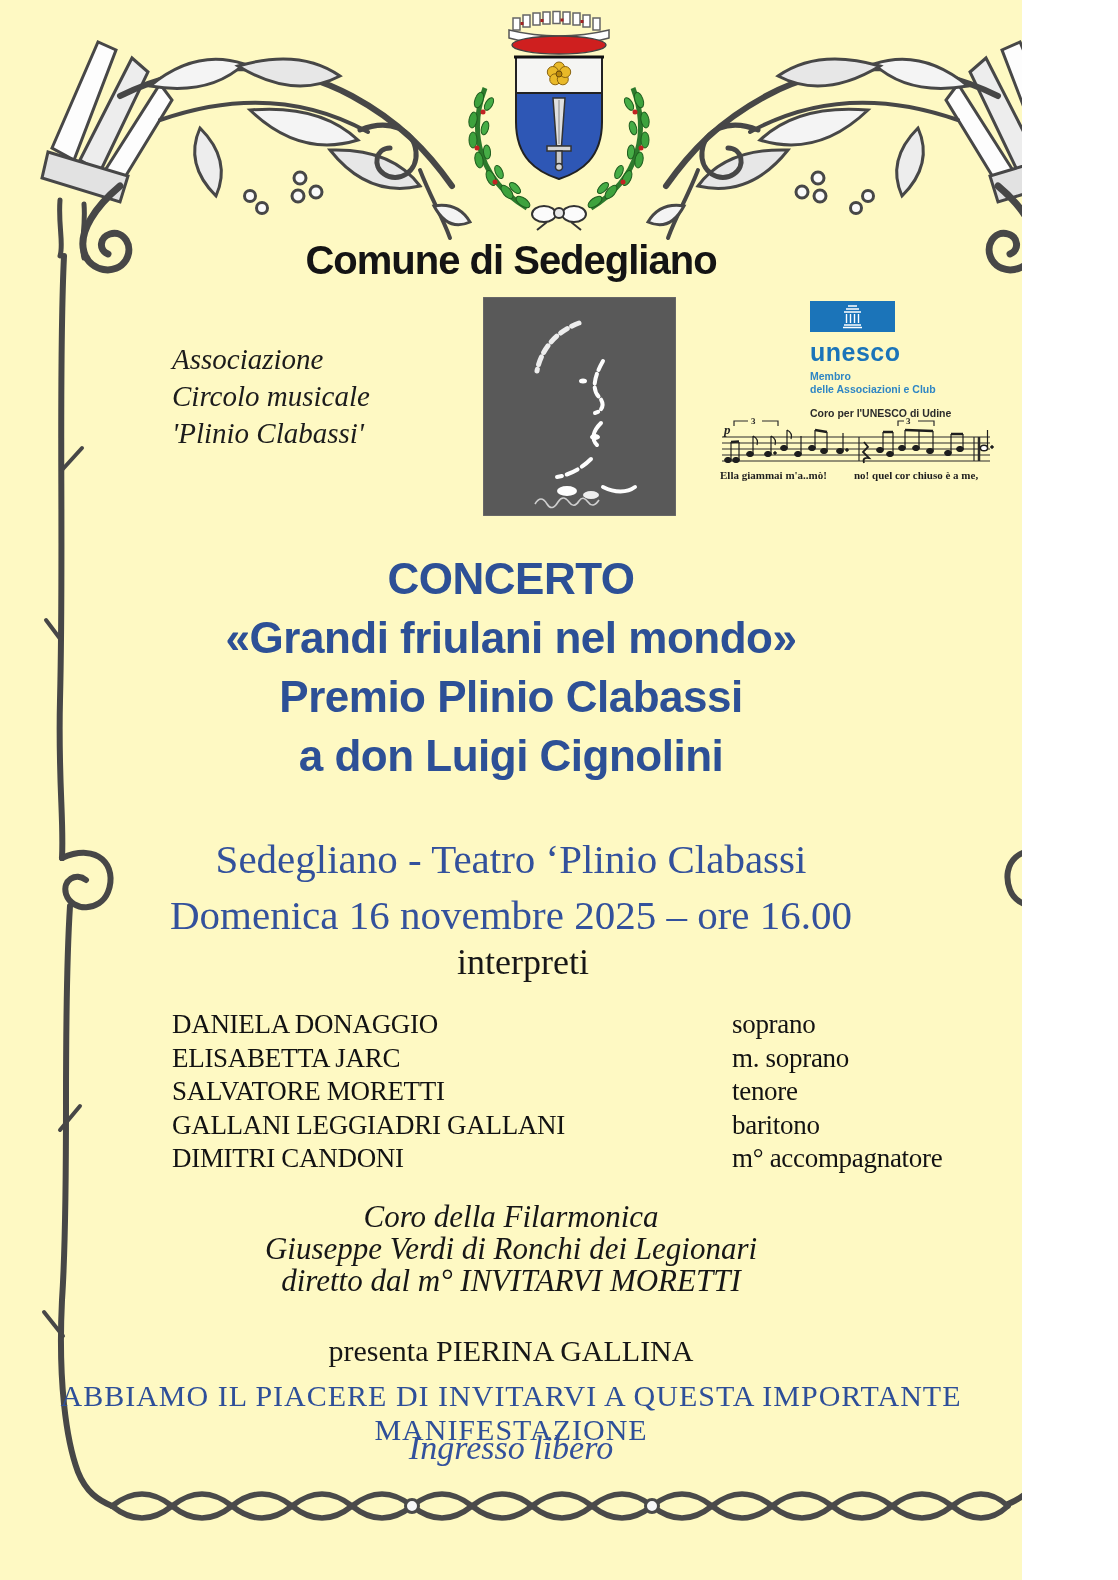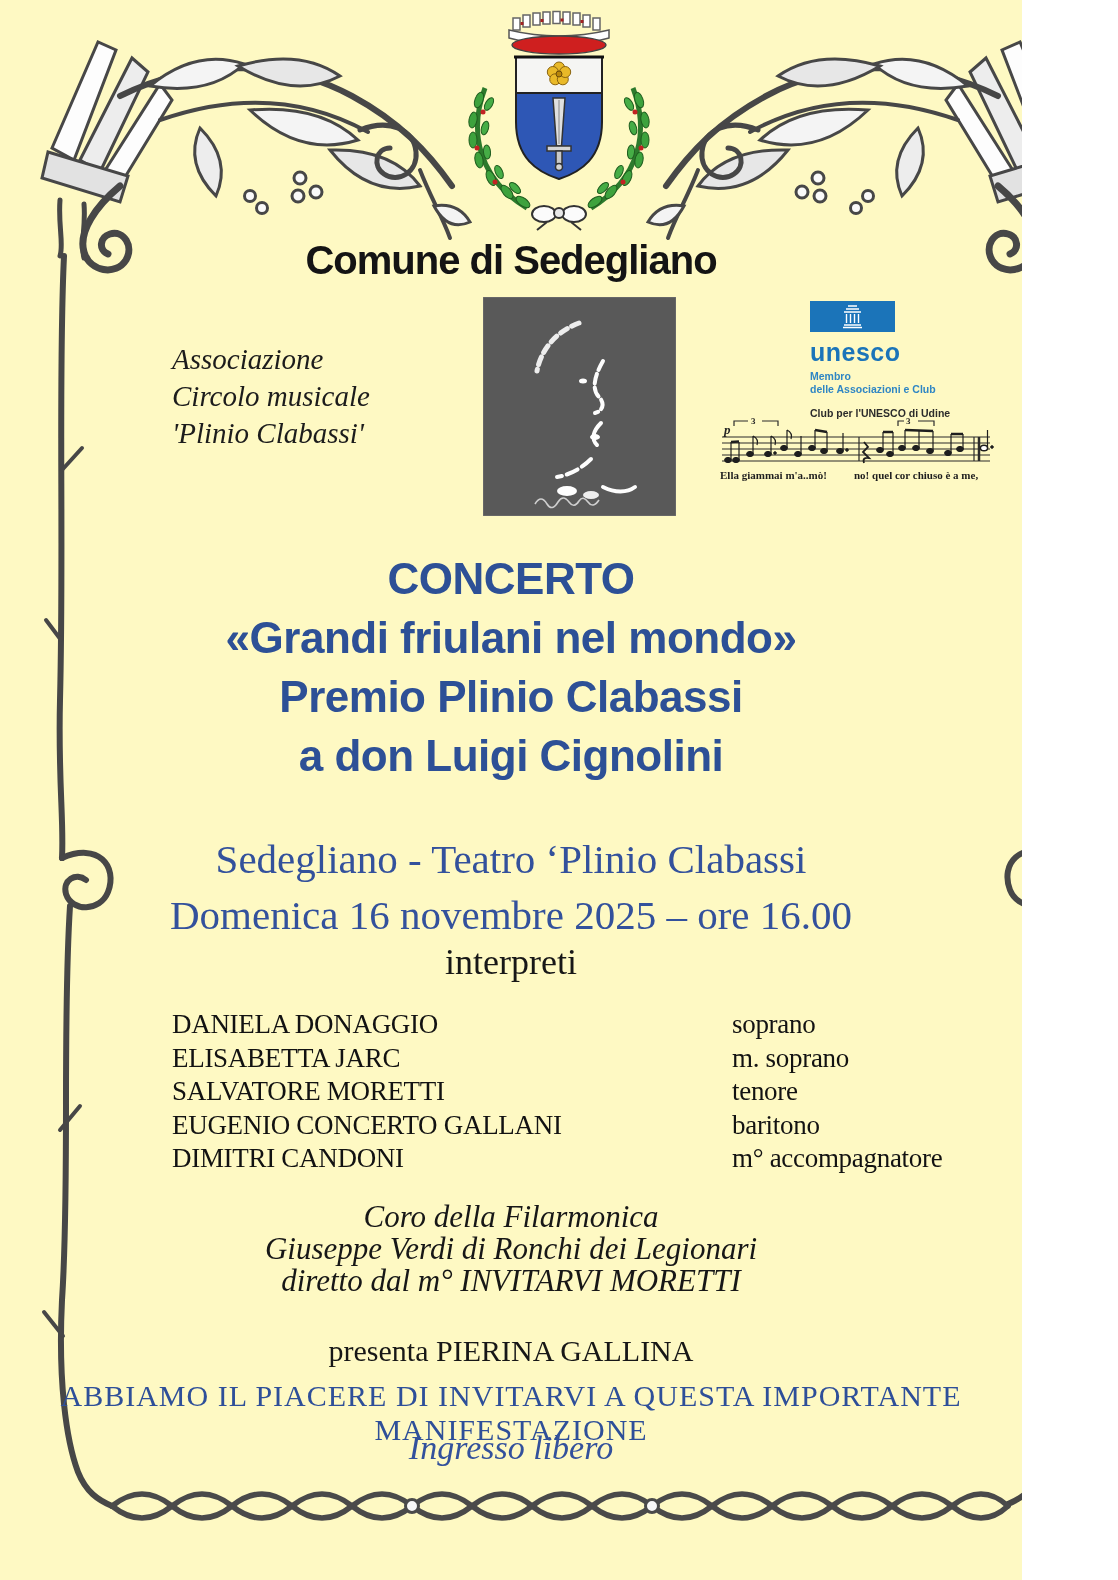--- a/index.html
+++ b/index.html
@@ -19,21 +19,21 @@
   .unesco{left:810px;top:301px;width:200px;font-family:"Liberation Sans",sans-serif;}
   .unesco-wordmark{margin-top:2px;font-weight:700;font-size:25px;letter-spacing:.5px;color:#1b74b9;}
   .unesco-member{margin-top:3px;font-size:10.5px;line-height:13px;color:#2f86c4;font-weight:700;}
   .unesco-club{margin-top:11px;font-size:10.5px;font-weight:700;color:#2b2b2b;}
 
   .title-block{top:549px;font-family:"Liberation Sans",sans-serif;font-weight:700;
                font-size:44px;line-height:59px;letter-spacing:-0.5px;color:#2d5096;}
 
   .venue-block{top:831px;font-size:41px;line-height:56px;color:#33519c;}
 
-  .interpreti{top:941px;font-size:36px;color:#171717;}
+  .interpreti{top:941px;font-size:36px;color:#171717;padding-left:12px;}
 
   .performers{left:172px;top:1008px;width:800px;font-size:27px;line-height:33.5px;
               letter-spacing:-0.3px;color:#121212;}
   .performer-row{display:flex;}
   .performer-name{display:inline-block;width:560px;}
 
   .choir-block{top:1201px;font-size:31px;line-height:32px;color:#171717;font-style:italic;}
   .presenter{top:1322px;font-size:30px;color:#171717;margin-top:12px;}
   .invitation{top:1379px;font-size:30px;letter-spacing:1px;color:#2e4f99;}
   .free-entry{top:1429px;font-size:34px;font-style:italic;color:#33519c;}
@@ -203,21 +203,21 @@
           <path d="M38,5 h9 M36,8 h13 M34,11 h17"></path>
           <path d="M36.5,13 v9 M40.5,13 v9 M44.5,13 v9 M48.5,13 v9"></path>
           <path d="M34,24 h17 M33,26.5 h19"></path>
         </g>
       </svg>
       <div class="unesco-wordmark">unesco</div>
       <div class="unesco-member">
         <div>Membro</div>
         <div>delle Associazioni e Club</div>
       </div>
-      <div class="unesco-club">Club per l'UNESCO di Udine</div>
+      <div class="unesco-club">Coro per l'UNESCO di Udine</div>
     </div>
 
     <svg class="abs" style="left:712px;top:413px;" width="295" height="78" viewBox="0 0 295 78">
       <g stroke="#2b2b2b" stroke-width="1.2" fill="none">
         <path d="M10,24 H278 M10,30 H278 M10,36 H278 M10,42 H278 M10,48 H278"></path>
         <path d="M147,24 V48 M262,24 V48"></path>
         <path d="M267,24 V48" stroke-width="2.5"></path>
         <path d="M22,13 L22,8 L36,8 M50,8 L66,8 L66,13"></path>
         <path d="M186,13 L186,8 L192,8 M206,8 L222,8 L222,13"></path>
       </g>
@@ -294,21 +294,21 @@
       </div>
       <div class="performer-row">
         <span class="performer-name">ELISABETTA JARC</span>
         <span class="performer-role">m. soprano</span>
       </div>
       <div class="performer-row">
         <span class="performer-name">SALVATORE MORETTI</span>
         <span class="performer-role">tenore</span>
       </div>
       <div class="performer-row">
-        <span class="performer-name">EUGENIO CONCERTO GALLANI</span>
+        <span class="performer-name">GALLANI LEGGIADRI GALLANI</span>
         <span class="performer-role">baritono</span>
       </div>
       <div class="performer-row">
         <span class="performer-name">DIMITRI CANDONI</span>
         <span class="performer-role">m° accompagnatore</span>
       </div>
     </div>
 
     <div class="abs centered choir-block">
       <div>Coro della Filarmonica</div>

